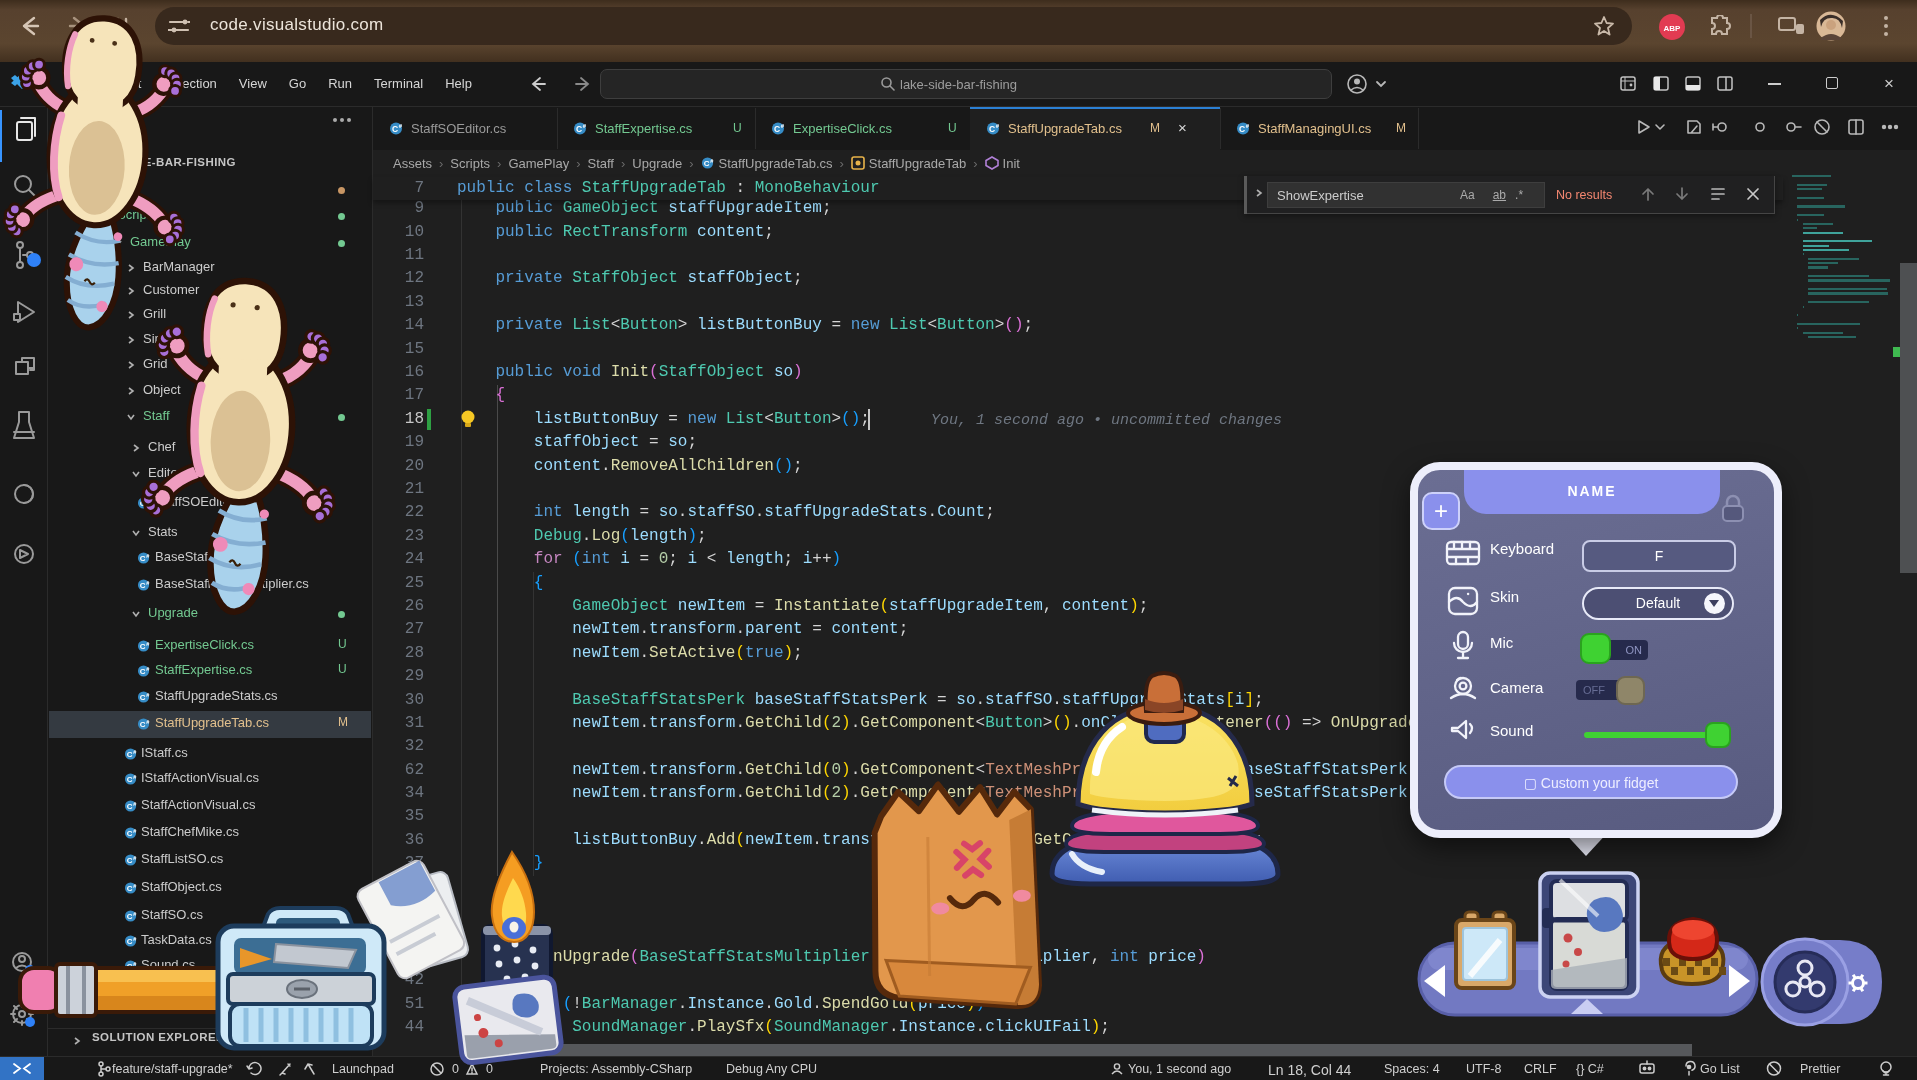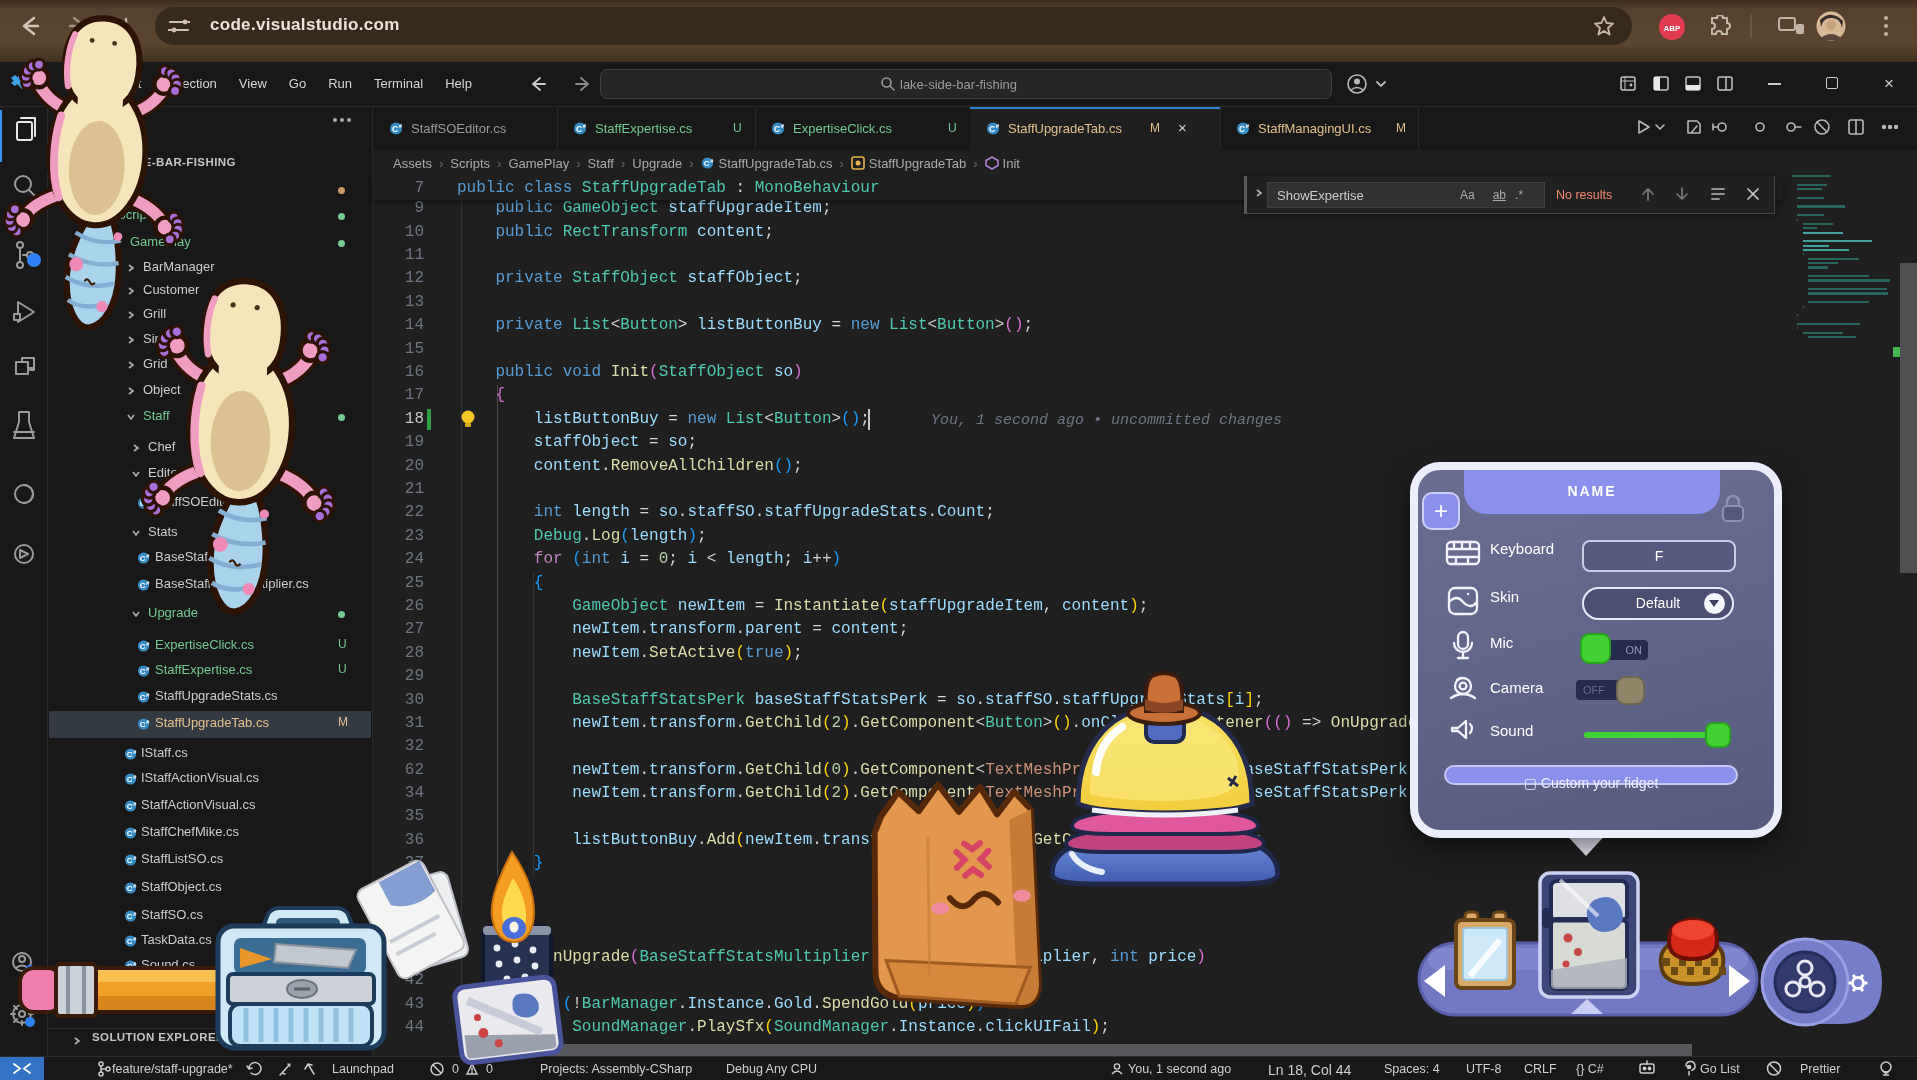--- a/index.html
+++ b/index.html
@@ -19,21 +19,21 @@
  </g>
   </svg>
 
 <svg class="a" style="left:168px;top:17px" width="22" height="18" viewBox="0 0 22 18">
  <g stroke="#cfc0b2" stroke-width="2.2" fill="none" stroke-linecap="round">
   <path d="M2 5 L16 5 M20 5 L22 5 M0 13 L4 13 M8 13 L20 13"></path>
   <circle cx="17" cy="5" r="2.4" fill="#cfc0b2" stroke="none"></circle>
   <circle cx="6" cy="13" r="2.4" fill="#cfc0b2" stroke="none"></circle>
  </g>
   </svg>
-<div class="a" style="left:210px;top:15px;font-size:17px;font-weight:bold;color:#ece4da;letter-spacing:.3px">code.visualstudio.com</div>
+<div class="a" style="left:210px;top:15px;font-size:17px;font-weight:normal;color:#ece4da;letter-spacing:.3px">code.visualstudio.com</div>
 
 <svg class="a" style="left:1594px;top:16px" width="20" height="20" viewBox="0 0 20 20">
  <path d="M10 1 L12.6 7 L19 7.6 L14 12 L15.6 18.6 L10 15 L4.4 18.6 L6 12 L1 7.6 L7.4 7 Z" fill="none" stroke="#c9b9a9" stroke-width="1.8" stroke-linejoin="round"></path>
   </svg>
 
 <svg class="a" style="left:1658px;top:13px" width="28" height="28" viewBox="0 0 28 28">
  <circle cx="14" cy="14" r="13" fill="#e23b52"></circle>
  <text x="14" y="18" font-size="8" font-weight="bold" fill="#fff" text-anchor="middle" font-family="Liberation Sans">ABP</text>
   </svg>
 
@@ -406,21 +406,21 @@
     <div style="height:23.4px;color:#6e7681">62</div>
     <div style="height:23.4px;color:#6e7681">34</div>
     <div style="height:23.4px;color:#6e7681">35</div>
     <div style="height:23.4px;color:#6e7681">36</div>
     <div style="height:23.4px;color:#6e7681">37</div>
     <div style="height:23.4px;color:#6e7681">38</div>
     <div style="height:23.4px;color:#6e7681">39</div>
     <div style="height:23.4px;color:#6e7681">40</div>
     <div style="height:23.4px;color:#6e7681">41</div>
     <div style="height:23.4px;color:#6e7681">42</div>
-    <div style="height:23.4px;color:#6e7681">43</div>
+    <div style="height:23.4px;color:#6e7681">51</div>
     <div style="height:23.4px;color:#6e7681">44</div>
   </div>
 <div class="a" style="left:427px;top:408.9px;width:4px;height:21.4px;background:#2ea043"></div>
 <div class="a mono" style="left:457px;top:197.3px;font-size:16px;line-height:23.4px;white-space:pre"><div style="height:23.4px"><span style="color:#d4d4d4">    </span><span style="color:#569cd6">public </span><span style="color:#4ec9b0">GameObject </span><span style="color:#9cdcfe">staffUpgradeItem</span><span style="color:#d4d4d4">;</span></div><div style="height:23.4px"><span style="color:#d4d4d4">    </span><span style="color:#569cd6">public </span><span style="color:#4ec9b0">RectTransform </span><span style="color:#9cdcfe">content</span><span style="color:#d4d4d4">;</span></div><div style="height:23.4px"></div><div style="height:23.4px"><span style="color:#d4d4d4">    </span><span style="color:#569cd6">private </span><span style="color:#4ec9b0">StaffObject </span><span style="color:#9cdcfe">staffObject</span><span style="color:#d4d4d4">;</span></div><div style="height:23.4px"></div><div style="height:23.4px"><span style="color:#d4d4d4">    </span><span style="color:#569cd6">private </span><span style="color:#4ec9b0">List</span><span style="color:#d4d4d4">&lt;</span><span style="color:#4ec9b0">Button</span><span style="color:#d4d4d4">&gt; </span><span style="color:#9cdcfe">listButtonBuy</span><span style="color:#d4d4d4"> = </span><span style="color:#569cd6">new </span><span style="color:#4ec9b0">List</span><span style="color:#d4d4d4">&lt;</span><span style="color:#4ec9b0">Button</span><span style="color:#d4d4d4">&gt;</span><span style="color:#da70d6">()</span><span style="color:#d4d4d4">;</span></div><div style="height:23.4px"></div><div style="height:23.4px"><span style="color:#d4d4d4">    </span><span style="color:#569cd6">public </span><span style="color:#569cd6">void </span><span style="color:#dcdcaa">Init</span><span style="color:#da70d6">(</span><span style="color:#4ec9b0">StaffObject </span><span style="color:#9cdcfe">so</span><span style="color:#da70d6">)</span></div><div style="height:23.4px"><span style="color:#d4d4d4">    </span><span style="color:#da70d6">{</span></div><div style="height:23.4px"><span style="color:#d4d4d4">        </span><span style="color:#9cdcfe">listButtonBuy</span><span style="color:#d4d4d4"> = </span><span style="color:#569cd6">new </span><span style="color:#4ec9b0">List</span><span style="color:#d4d4d4">&lt;</span><span style="color:#4ec9b0">Button</span><span style="color:#d4d4d4">&gt;</span><span style="color:#179fff">()</span><span style="color:#d4d4d4">;</span></div><div style="height:23.4px"><span style="color:#d4d4d4">        </span><span style="color:#9cdcfe">staffObject</span><span style="color:#d4d4d4"> = </span><span style="color:#9cdcfe">so</span><span style="color:#d4d4d4">;</span></div><div style="height:23.4px"><span style="color:#d4d4d4">        </span><span style="color:#9cdcfe">content</span><span style="color:#d4d4d4">.</span><span style="color:#dcdcaa">RemoveAllChildren</span><span style="color:#179fff">()</span><span style="color:#d4d4d4">;</span></div><div style="height:23.4px"></div><div style="height:23.4px"><span style="color:#d4d4d4">        </span><span style="color:#569cd6">int </span><span style="color:#9cdcfe">length</span><span style="color:#d4d4d4"> = </span><span style="color:#9cdcfe">so</span><span style="color:#d4d4d4">.</span><span style="color:#9cdcfe">staffSO</span><span style="color:#d4d4d4">.</span><span style="color:#9cdcfe">staffUpgradeStats</span><span style="color:#d4d4d4">.</span><span style="color:#9cdcfe">Count</span><span style="color:#d4d4d4">;</span></div><div style="height:23.4px"><span style="color:#d4d4d4">        </span><span style="color:#4ec9b0">Debug</span><span style="color:#d4d4d4">.</span><span style="color:#dcdcaa">Log</span><span style="color:#179fff">(</span><span style="color:#9cdcfe">length</span><span style="color:#179fff">)</span><span style="color:#d4d4d4">;</span></div><div style="height:23.4px"><span style="color:#d4d4d4">        </span><span style="color:#c586c0">for </span><span style="color:#179fff">(</span><span style="color:#569cd6">int </span><span style="color:#9cdcfe">i</span><span style="color:#d4d4d4"> = </span><span style="color:#b5cea8">0</span><span style="color:#d4d4d4">; </span><span style="color:#9cdcfe">i</span><span style="color:#d4d4d4"> &lt; </span><span style="color:#9cdcfe">length</span><span style="color:#d4d4d4">; </span><span style="color:#9cdcfe">i</span><span style="color:#d4d4d4">++</span><span style="color:#179fff">)</span></div><div style="height:23.4px"><span style="color:#d4d4d4">        </span><span style="color:#179fff">{</span></div><div style="height:23.4px"><span style="color:#d4d4d4">            </span><span style="color:#4ec9b0">GameObject </span><span style="color:#9cdcfe">newItem</span><span style="color:#d4d4d4"> = </span><span style="color:#dcdcaa">Instantiate</span><span style="color:#ffd700">(</span><span style="color:#9cdcfe">staffUpgradeItem</span><span style="color:#d4d4d4">, </span><span style="color:#9cdcfe">content</span><span style="color:#ffd700">)</span><span style="color:#d4d4d4">;</span></div><div style="height:23.4px"><span style="color:#d4d4d4">            </span><span style="color:#9cdcfe">newItem</span><span style="color:#d4d4d4">.</span><span style="color:#9cdcfe">transform</span><span style="color:#d4d4d4">.</span><span style="color:#9cdcfe">parent</span><span style="color:#d4d4d4"> = </span><span style="color:#9cdcfe">content</span><span style="color:#d4d4d4">;</span></div><div style="height:23.4px"><span style="color:#d4d4d4">            </span><span style="color:#9cdcfe">newItem</span><span style="color:#d4d4d4">.</span><span style="color:#dcdcaa">SetActive</span><span style="color:#ffd700">(</span><span style="color:#569cd6">true</span><span style="color:#ffd700">)</span><span style="color:#d4d4d4">;</span></div><div style="height:23.4px"></div><div style="height:23.4px"><span style="color:#d4d4d4">            </span><span style="color:#4ec9b0">BaseStaffStatsPerk </span><span style="color:#9cdcfe">baseStaffStatsPerk</span><span style="color:#d4d4d4"> = </span><span style="color:#9cdcfe">so</span><span style="color:#d4d4d4">.</span><span style="color:#9cdcfe">staffSO</span><span style="color:#d4d4d4">.</span><span style="color:#9cdcfe">staffUpgradeStats</span><span style="color:#ffd700">[</span><span style="color:#9cdcfe">i</span><span style="color:#ffd700">]</span><span style="color:#d4d4d4">;</span></div><div style="height:23.4px"><span style="color:#d4d4d4">            </span><span style="color:#9cdcfe">newItem</span><span style="color:#d4d4d4">.</span><span style="color:#9cdcfe">transform</span><span style="color:#d4d4d4">.</span><span style="color:#dcdcaa">GetChild</span><span style="color:#ffd700">(</span><span style="color:#b5cea8">2</span><span style="color:#ffd700">)</span><span style="color:#d4d4d4">.</span><span style="color:#dcdcaa">GetComponent</span><span style="color:#d4d4d4">&lt;</span><span style="color:#4ec9b0">Button</span><span style="color:#d4d4d4">&gt;</span><span style="color:#ffd700">()</span><span style="color:#d4d4d4">.</span><span style="color:#9cdcfe">onClick</span><span style="color:#d4d4d4">.</span><span style="color:#dcdcaa">AddListener</span><span style="color:#da70d6">(</span><span style="color:#da70d6">()</span><span style="color:#d4d4d4"> =&gt; </span><span style="color:#dcdcaa">OnUpgrade</span><span style="color:#da70d6">(</span><span style="color:#9cdcfe">baseStaffStatsPerk</span><span style="color:#d4d4d4">,</span></div><div style="height:23.4px"></div><div style="height:23.4px"><span style="color:#d4d4d4">            </span><span style="color:#9cdcfe">newItem</span><span style="color:#d4d4d4">.</span><span style="color:#9cdcfe">transform</span><span style="color:#d4d4d4">.</span><span style="color:#dcdcaa">GetChild</span><span style="color:#ffd700">(</span><span style="color:#b5cea8">0</span><span style="color:#ffd700">)</span><span style="color:#d4d4d4">.</span><span style="color:#dcdcaa">GetComponent</span><span style="color:#d4d4d4">&lt;</span><span style="color:#ce9178">TextMeshProUGUI</span><span style="color:#d4d4d4">&gt;</span><span style="color:#ffd700">()</span><span style="color:#d4d4d4">.</span><span style="color:#9cdcfe">text</span><span style="color:#d4d4d4"> = </span><span style="color:#9cdcfe">baseStaffStatsPerk</span><span style="color:#d4d4d4">.</span><span style="color:#9cdcfe">name</span><span style="color:#d4d4d4">;</span></div><div style="height:23.4px"><span style="color:#d4d4d4">            </span><span style="color:#9cdcfe">newItem</span><span style="color:#d4d4d4">.</span><span style="color:#9cdcfe">transform</span><span style="color:#d4d4d4">.</span><span style="color:#dcdcaa">GetChild</span><span style="color:#ffd700">(</span><span style="color:#b5cea8">2</span><span style="color:#ffd700">)</span><span style="color:#d4d4d4">.</span><span style="color:#dcdcaa">GetComponent</span><span style="color:#d4d4d4">&lt;</span><span style="color:#ce9178">TextMeshProUGUI</span><span style="color:#d4d4d4">&gt;</span><span style="color:#ffd700">()</span><span style="color:#d4d4d4">.</span><span style="color:#9cdcfe">text</span><span style="color:#d4d4d4"> = </span><span style="color:#9cdcfe">baseStaffStatsPerk</span><span style="color:#d4d4d4">.</span><span style="color:#9cdcfe">price</span><span style="color:#d4d4d4">;</span></div><div style="height:23.4px"></div><div style="height:23.4px"><span style="color:#d4d4d4">            </span><span style="color:#9cdcfe">listButtonBuy</span><span style="color:#d4d4d4">.</span><span style="color:#dcdcaa">Add</span><span style="color:#ffd700">(</span><span style="color:#9cdcfe">newItem</span><span style="color:#d4d4d4">.</span><span style="color:#9cdcfe">transform</span><span style="color:#d4d4d4">.</span><span style="color:#dcdcaa">GetChild</span><span style="color:#da70d6">(</span><span style="color:#b5cea8">2</span><span style="color:#da70d6">)</span><span style="color:#d4d4d4">.</span><span style="color:#dcdcaa">GetComponent</span><span style="color:#d4d4d4">&lt;</span><span style="color:#4ec9b0">Button</span><span style="color:#d4d4d4">&gt;</span><span style="color:#da70d6">()</span><span style="color:#ffd700">)</span><span style="color:#d4d4d4">;</span></div><div style="height:23.4px"><span style="color:#d4d4d4">        </span><span style="color:#179fff">}</span></div><div style="height:23.4px"></div><div style="height:23.4px"><span style="color:#d4d4d4">    </span><span style="color:#da70d6">}</span></div><div style="height:23.4px"></div><div style="height:23.4px"><span style="color:#d4d4d4">    </span><span style="color:#569cd6">void </span><span style="color:#dcdcaa">OnUpgrade</span><span style="color:#da70d6">(</span><span style="color:#4ec9b0">BaseStaffStatsMultiplier </span><span style="color:#9cdcfe">staffUpgradeMultiplier</span><span style="color:#d4d4d4">, </span><span style="color:#569cd6">int </span><span style="color:#9cdcfe">price</span><span style="color:#da70d6">)</span></div><div style="height:23.4px"><span style="color:#d4d4d4">    </span><span style="color:#da70d6">{</span></div><div style="height:23.4px"><span style="color:#d4d4d4">        </span><span style="color:#c586c0">if </span><span style="color:#179fff">(</span><span style="color:#d4d4d4">!</span><span style="color:#4ec9b0">BarManager</span><span style="color:#d4d4d4">.</span><span style="color:#9cdcfe">Instance</span><span style="color:#d4d4d4">.</span><span style="color:#9cdcfe">Gold</span><span style="color:#d4d4d4">.</span><span style="color:#dcdcaa">SpendGold</span><span style="color:#ffd700">(</span><span style="color:#9cdcfe">price</span><span style="color:#ffd700">)</span><span style="color:#179fff">)</span></div><div style="height:23.4px"><span style="color:#d4d4d4">            </span><span style="color:#4ec9b0">SoundManager</span><span style="color:#d4d4d4">.</span><span style="color:#dcdcaa">PlaySfx</span><span style="color:#ffd700">(</span><span style="color:#4ec9b0">SoundManager</span><span style="color:#d4d4d4">.</span><span style="color:#9cdcfe">Instance</span><span style="color:#d4d4d4">.</span><span style="color:#9cdcfe">clickUIFail</span><span style="color:#ffd700">)</span><span style="color:#d4d4d4">;</span></div></div>
 <div class="a" style="left:868px;top:408.9px;width:2px;height:21px;background:#c8c8c8"></div>
 <div class="a mono" style="left:931px;top:408.9px;font-size:15px;font-style:italic;color:#6e7681;line-height:23.4px;white-space:nowrap">You, 1 second ago • uncommitted changes</div>
 <svg class="a" style="left:459px;top:408.9px" width="18" height="20" viewBox="0 0 18 20">
     <circle cx="9" cy="8" r="6.5" fill="#f5c724"></circle>
     <rect x="6" y="14" width="6" height="4" rx="1" fill="#d8a818"></rect>
   </svg>
@@ -832,12 +832,12 @@
 <div class="a" style="left:1582px;top:540px;width:154px;height:32px;border-radius:8px;background:#565a80;border:2px solid #c9cce6;color:#fff;font-size:14px;text-align:center;line-height:28px">F</div>
 <div class="a" style="left:1582px;top:587px;width:152px;height:33px;border-radius:17px;background:#4c4f73;border:2px solid #e8eaf8;color:#fff;font-size:14px;text-align:center;line-height:29px">Default</div>
 <div class="a" style="left:1704px;top:593px;width:21px;height:21px;border-radius:50%;background:#f5f6fc"></div>
 <div class="a" style="left:1709px;top:600px;width:0;height:0;border-left:5.5px solid transparent;border-right:5.5px solid transparent;border-top:7px solid #3c3f60"></div>
 <div class="a" style="left:1606px;top:640px;width:42px;height:20px;border-radius:4px;background:#262a4c;color:#8f95c2;font-size:11px;text-align:right;line-height:20px;padding-right:6px">ON</div>
 <div class="a" style="left:1580px;top:633px;width:31px;height:31px;border-radius:9px;background:#3fd232;border:2px solid #2aa31e"></div>
 <div class="a" style="left:1576px;top:680px;width:48px;height:20px;border-radius:4px;background:#262a4c;color:#666c94;font-size:11px;line-height:20px;padding-left:7px">OFF</div>
 <div class="a" style="left:1616px;top:676px;width:29px;height:29px;border-radius:9px;background:#8f8669;border:2px solid #6e6752"></div>
 <div class="a" style="left:1584px;top:732px;width:145px;height:6px;border-radius:3px;background:#3fd232"></div>
 <div class="a" style="left:1705px;top:722px;width:26px;height:26px;border-radius:8px;background:#3fd232;border:2px solid #2aa31e"></div>
-<div class="a" style="left:1444px;top:765px;width:294px;height:20px;border-radius:18px;background:#8a90ec;border:2px solid #c5c9f7;color:#eef;font-size:14px;text-align:center;line-height:32px">▢ Custom your fidget</div>
+<div class="a" style="left:1444px;top:765px;width:294px;height:34px;border-radius:18px;background:#8a90ec;border:2px solid #c5c9f7;color:#eef;font-size:14px;text-align:center;line-height:32px">▢ Custom your fidget</div>
 </body></html>

